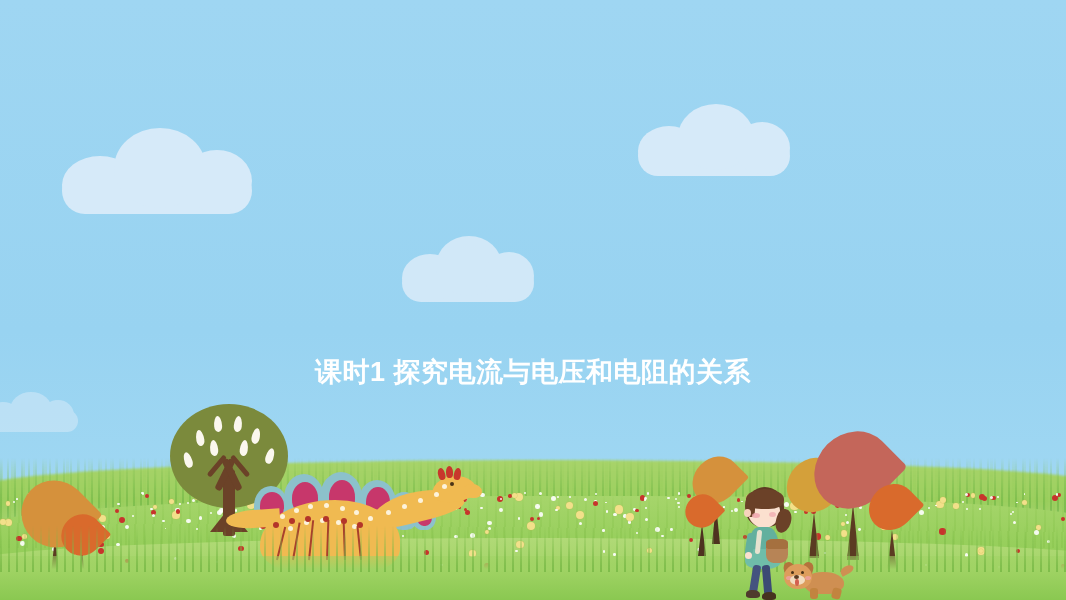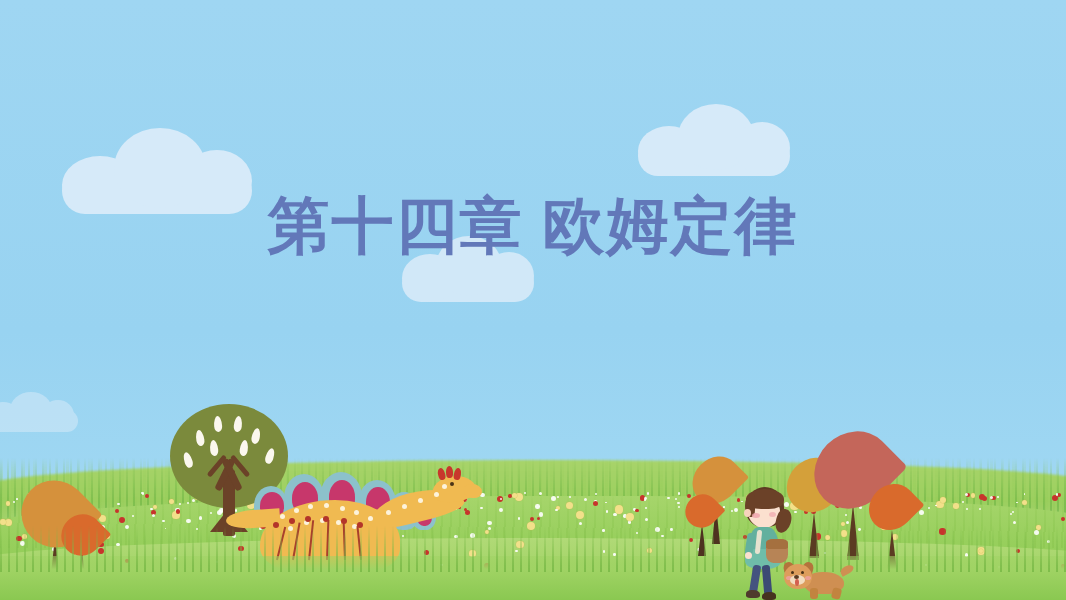--- a/index.html
+++ b/index.html
@@ -283,21 +283,21 @@
       <i class="b3"></i>
   </div>
   <div class="cloud cloud4">
     <div class="base"></div>
       <i class="b1"></i>
       <i class="b2"></i>
       <i class="b3"></i>
   </div>
 
   <div class="titles">
-    <div class="title-main">第十四章  欧姆定律</div>
+    <div class="title-sub2">课时1 探究电流与电压和电阻的关系</div>
   </div>
 
   <div class="ground">
     <div class="meadow-back"></div>
     <div class="blades"></div>
     <div class="haze"></div>
     <div class="meadow-front"></div>
     <div class="blades2"></div>
     <div class="meadow-front2"></div>
   </div>

